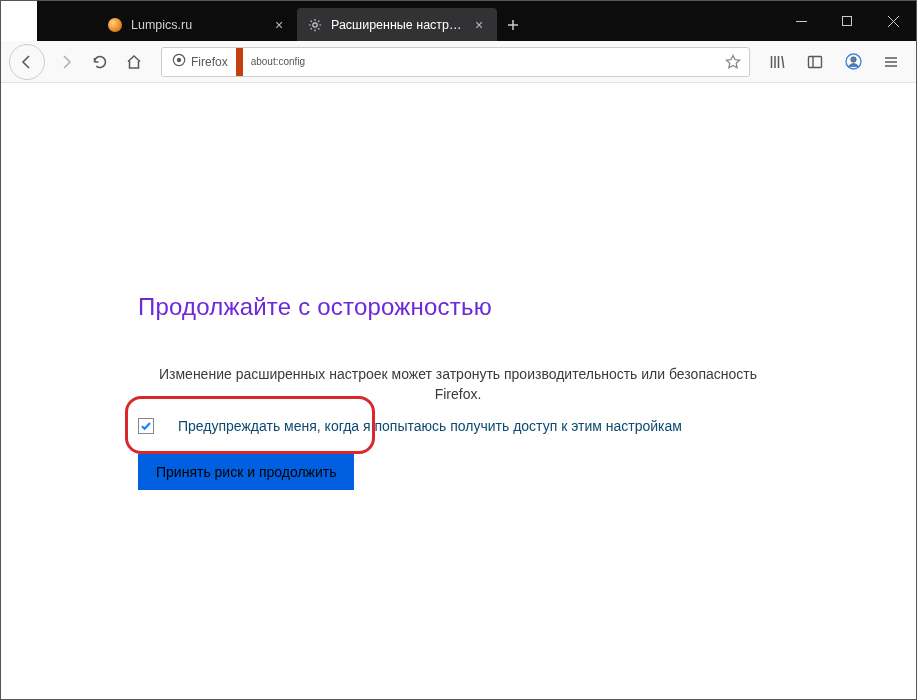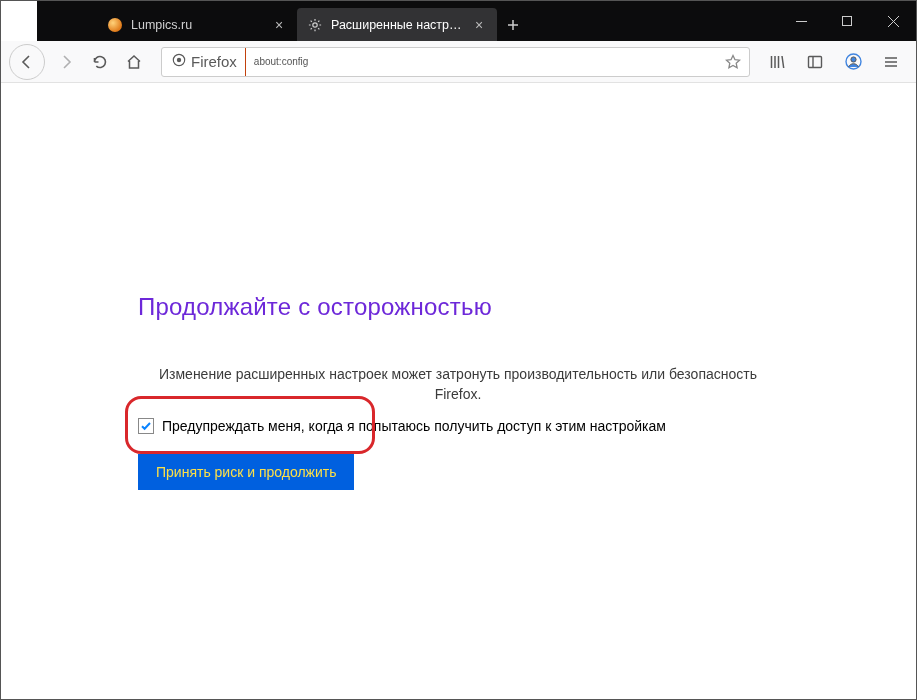--- a/index.html
+++ b/index.html
@@ -18,34 +18,34 @@
   .win-controls { margin-left: auto; display: flex; height: 40px; align-items: center; }
   .win-btn { width: 46px; height: 40px; display: flex; align-items: center; justify-content: center; color: #ccc; }
   .win-btn svg { stroke: #ccc; }
 
   
   .toolbar { background: #f9f9fa; height: 42px; display: flex; align-items: center; padding: 0 6px; border-bottom: 1px solid #e2e2e2; }
   .nav-btn { width: 34px; height: 34px; display: inline-flex; align-items: center; justify-content: center; color: #5a5a5a; border-radius: 4px; }
   .nav-btn.back { width: 36px; height: 36px; border: 1px solid #ccc; border-radius: 50%; margin-right: 4px; margin-left: 2px; }
   .nav-btn svg { stroke: #5a5a5a; }
   .urlbar { flex: 1; margin: 0 10px; height: 30px; background: #fff; border: 1px solid #ccc; border-radius: 3px; display: flex; align-items: center; padding: 0 2px; }
-  .identity-box { display: flex; align-items: center; padding: 0 8px; border-right: 1px solid #c2410c; height: 100%; color: #5a5a5a; font-size: 15px; gap: 5px; }
+  .identity-box { display: flex; align-items: center; padding: 0 8px; border-right: 7px solid #c2410c; height: 100%; color: #5a5a5a; font-size: 12px; gap: 5px; }
   .urlbar input { border: none; outline: none; flex: 1; font-size: 10px; padding: 0 8px; height: 100%; color: #555; }
   .star-btn { width: 28px; height: 28px; display: flex; align-items: center; justify-content: center; }
   .right-icons { display: flex; gap: 4px; padding-right: 2px; align-items: center; }
 
   
   .content { position: relative; background: #fff; height: calc(700px - 40px - 42px - 2px); }
   .warning { position: absolute; left: 137px; top: 210px; width: 640px; }
   .warning h1 { font-size: 24px; font-weight: 400; color: #6d28d9; margin-bottom: 44px; letter-spacing: .2px; }
   .warning p { font-size: 14px; color: #3b3b3b; margin-bottom: 14px; line-height: 1.4; text-align: center; }
-  .checkbox-row { display: flex; font-size: 14px; color: #000000; margin-bottom: 20px; gap: 8px; }
+  .checkbox-row { display: flex; font-size: 14px; color: #0c4a6e; margin-bottom: 20px; gap: 24px; }
   .checkbox { width: 16px; height: 16px; border: 1px solid #888; background: #fff; display: inline-flex; align-items: center; justify-content: center; }
   .checkbox svg { stroke: #0a84ff; }
-  .accept-btn { background: #0060df; color: #fde047; border: none; font-size: 14px; padding: 10px 18px; cursor: pointer; min-width: 200px; text-align: center; }
+  .accept-btn { background: #0060df; color: #000000; border: none; font-size: 14px; padding: 10px 18px; cursor: pointer; min-width: 200px; text-align: center; }
 
   
   .highlight { position: absolute; border: 3px solid #d9272b; border-radius: 16px; pointer-events: none; }
   
   .lumpics-favicon { width: 14px; height: 14px; border-radius: 50%; background: radial-gradient(circle at 35% 35%, #ffd27a, #e07b1a 70%); }
 </style>
 </head>
 <body>
 
 <div class="titlebar">

